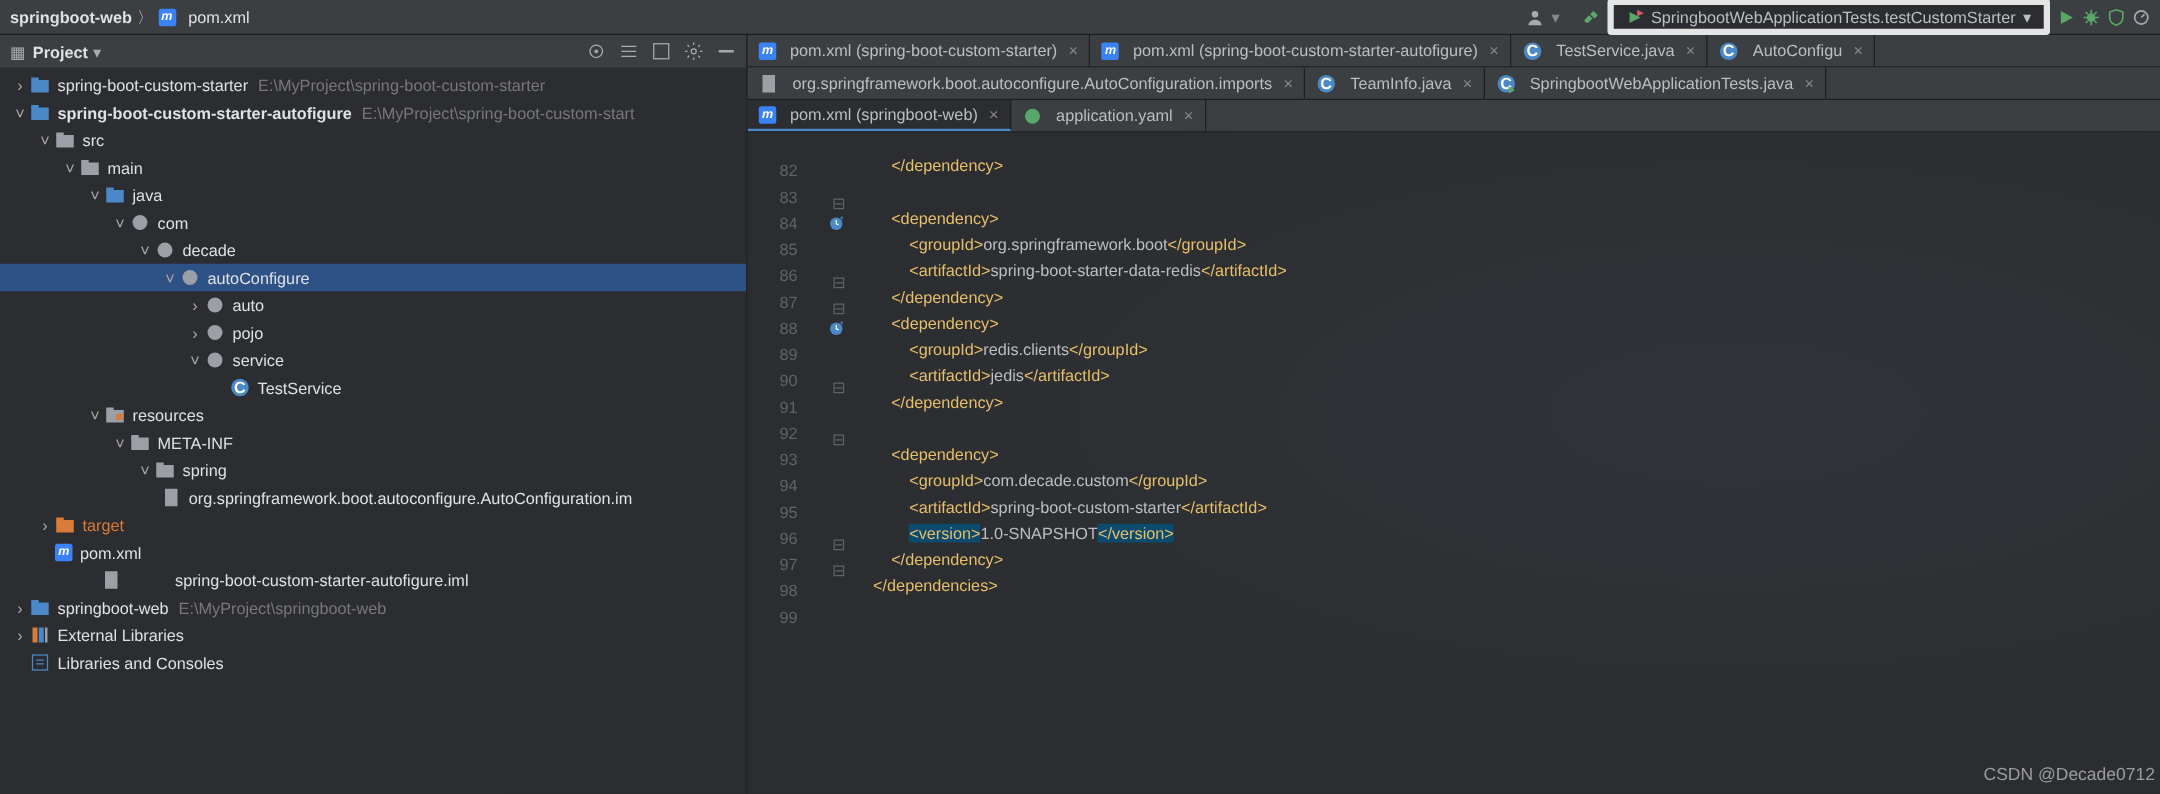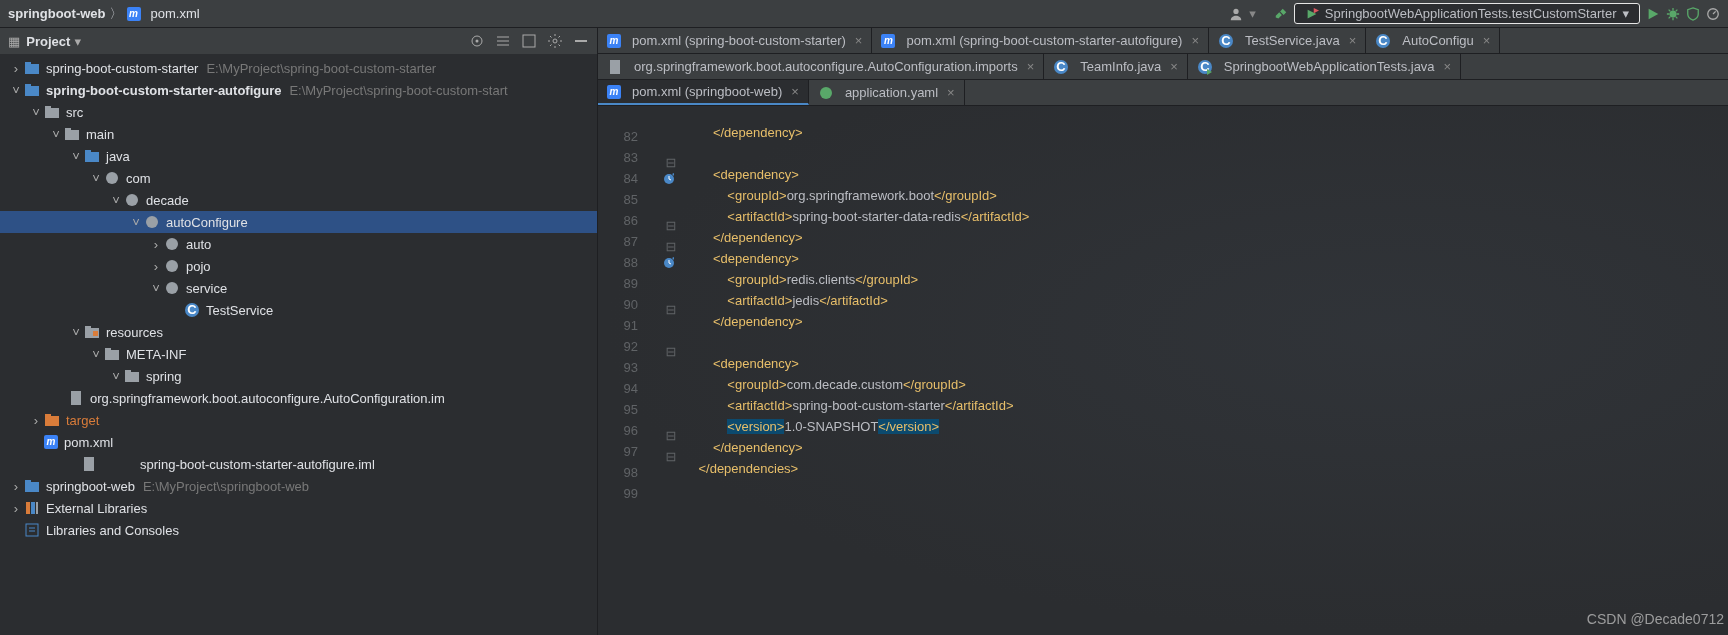--- a/index.html
+++ b/index.html
@@ -3,21 +3,21 @@
 <meta charset="utf-8">
 <style>
 * { margin:0; padding:0; box-sizing:border-box; font-family:"Segoe UI",Arial,sans-serif; font-size:13px; }
 body { width:1728px; height:635px; background:#2b2d30; color:#bcbec4; overflow:hidden; position:relative; }
 
 .topbar { height:28px; display:flex; align-items:center; padding:0 8px; background:#3c3f41; border-bottom:1px solid #1e1f22; }
 .crumb-left { display:flex; align-items:center; gap:4px; }
 .crumb-left b { color:#dfe1e5; font-weight:bold; }
 .crumb-left .file { color:#dfe1e5; }
 .topbar-right { margin-left:auto; display:flex; align-items:center; gap:6px; }
-.runconf { background:#2b2d30; border:1px solid #e5e5e5; border-radius:3px; padding:2px 10px; display:flex; align-items:center; gap:6px; color:#bcbec4; }
+.runconf { background:#2b2d30; border:5px solid #e5e5e5; border-radius:3px; padding:2px 10px; display:flex; align-items:center; gap:6px; color:#bcbec4; }
 .ic { display:inline-block; width:14px; height:14px; }
 .ic svg { width:100%; height:100%; }
 
 .workarea { display:flex; height:607px; }
 .project-pane { width:598px; border-right:1px solid #1e1f22; display:flex; flex-direction:column; overflow:hidden; }
 .project-header { height:26px; display:flex; align-items:center; padding:0 8px; background:#3c3f41; }
 .project-header .title { color:#dfe1e5; font-weight:bold; }
 .project-header .spacer { flex:1; }
 .phi { width:16px; height:16px; margin-left:10px; color:#aaa; cursor:pointer; }
 
@@ -268,21 +268,21 @@
         <div class="node" style="padding-left: 108px;">
           <span class="arrow">˅</span>
           <span class="ni folder-ico">
             <svg viewBox="0 0 16 16">
               <rect x="1" y="4" width="14" height="10" fill="#9aa0a6"></rect>
               <rect x="1" y="2" width="6" height="3" fill="#9aa0a6"></rect>
             </svg>
           </span>
           <span class="label">spring</span>
         </div>
-        <div class="node" style="padding-left: 52px;">
+        <div class="node" style="padding-left: 113px;">
           <span class="arrow"></span>
           <span class="ni">
             <svg viewBox="0 0 16 16">
               <rect x="3" y="1" width="10" height="14" fill="#9aa0a6"></rect>
             </svg>
           </span>
           <span class="label">org.springframework.boot.autoconfigure.AutoConfiguration.im</span>
         </div>
         <div class="node target" style="padding-left: 28px;">
           <span class="arrow">›</span>

